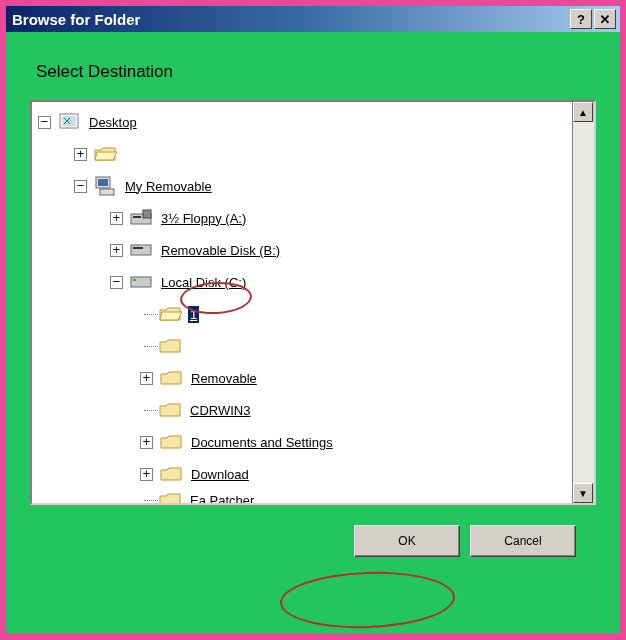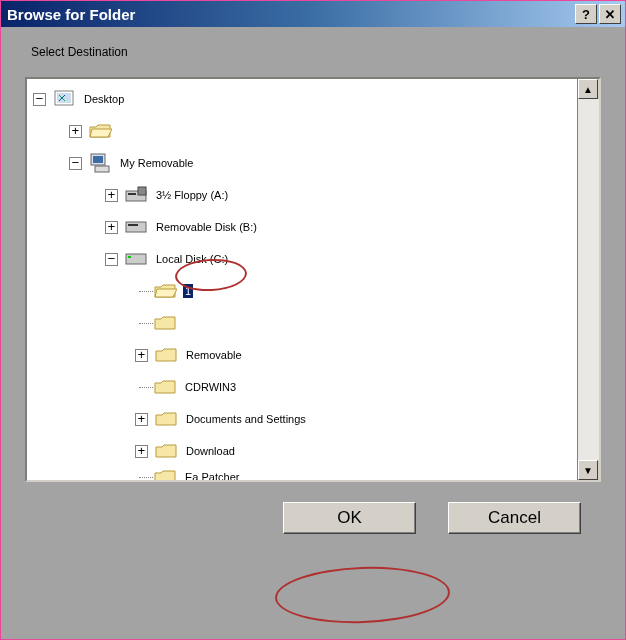--- a/index.html
+++ b/index.html
@@ -8,22 +8,22 @@
   font-family: Tahoma, Arial, sans-serif;
   font-size: 14px;
   background: #d4d0c8;
   width: 626px;
   height: 640px;
   overflow: hidden;
 }
 .window {
   width: 626px;
   height: 640px;
-  background: #a3a3a3;
-  border: 1px solid #ec4899;
+  background: #22c55e;
+  border: 6px solid #ec4899;
   position: relative;
 }
 .titlebar {
   background: linear-gradient(90deg, #0a246a 0%, #3b6ea5 50%, #a6caf0 100%);
   color: #fff;
   height: 26px;
   display: flex;
   align-items: center;
   padding: 0 4px;
   font-weight: bold;
@@ -39,22 +39,22 @@
   border-bottom-color: #404040;
   display: flex; align-items: center; justify-content: center;
   font-family: Arial; font-weight: bold; font-size: 13px;
   color: #000;
   cursor: pointer;
 }
 .content {
   padding: 18px 20px 12px 20px;
 }
 .instruction {
-  font-size: 12px;
-  margin: 0 10px 18px 10px;
+  font-size: 17px;
+  margin: 12px 10px 18px 10px;
 }
 .tree-container {
   position: relative;
   background: #fff;
   border: 2px inset #d4d0c8;
   height: 405px;
   margin: 0 4px;
   overflow: hidden;
 }
 .tree-scroll {
@@ -102,49 +102,48 @@
   align-items: center; justify-content: center;
   font-size: 13px; line-height: 1;
   font-family: Courier, monospace;
   margin-right: 6px;
   cursor: pointer;
   flex-shrink: 0;
 }
 .dotline { display:inline-block; width: 14px; height: 1px; border-top: 1px dotted #808080; margin-right: 0px; flex-shrink:0; vertical-align: middle;}
 .spacer { display: inline-block; flex-shrink: 0; }
 .icon { width: 24px; height: 22px; display: inline-flex; align-items:center; justify-content:center; margin-right: 6px; flex-shrink:0; }
-.label { font-size: 11px; padding: 1px 2px; }
+.label { font-size: 13px; padding: 1px 2px; text-decoration: underline; }
 .label.selected { background: #0a246a; color: #fff; }
 
 .ellipse {
   position: absolute;
   border: 2px solid #b03030;
   border-radius: 50%;
   pointer-events: none;
 }
 .ellipse1 { left: 148px; top: 180px; width: 72px; height: 32px; transform: rotate(-3deg); }
 .ellipse2 { left: 274px; top: 566px; width: 175px; height: 56px; transform: rotate(-2deg); }
 
 .buttons {
   display: flex;
   justify-content: flex-end;
   gap: 10px;
   padding: 20px 24px 0 0;
 }
 .btn {
-  width: 133px; height: 32px;
+  width: 106px; height: 32px;
   background: #d4d0c8;
   border: 1px solid #fff;
   border-right-color: #404040;
   border-bottom-color: #404040;
   box-shadow: inset -1px -1px 0 #808080, inset 1px 1px 0 #d4d0c8;
-  font-size: 17px;
+  font-size: 12px;
   cursor: pointer;
   font-family: inherit;
-  margin-left: 22px;
 }
 
 .svg-ico { display:block; }
 </style>
 </head>
 <body>
 
 <div class="window">
   <div class="titlebar">
     <span class="titlebar-text">Browse for Folder</span>

